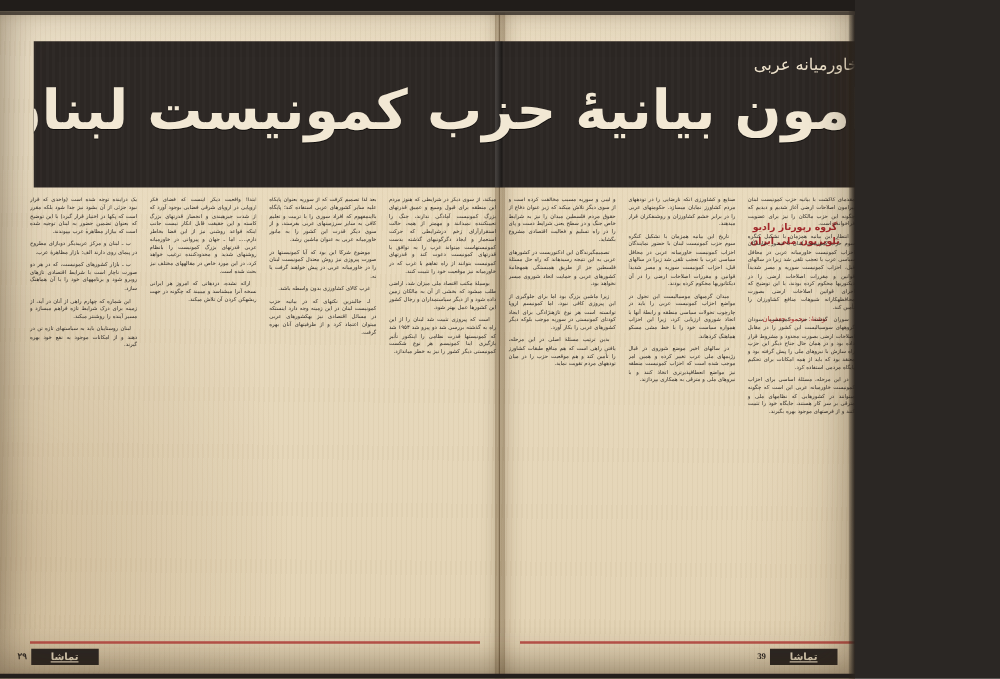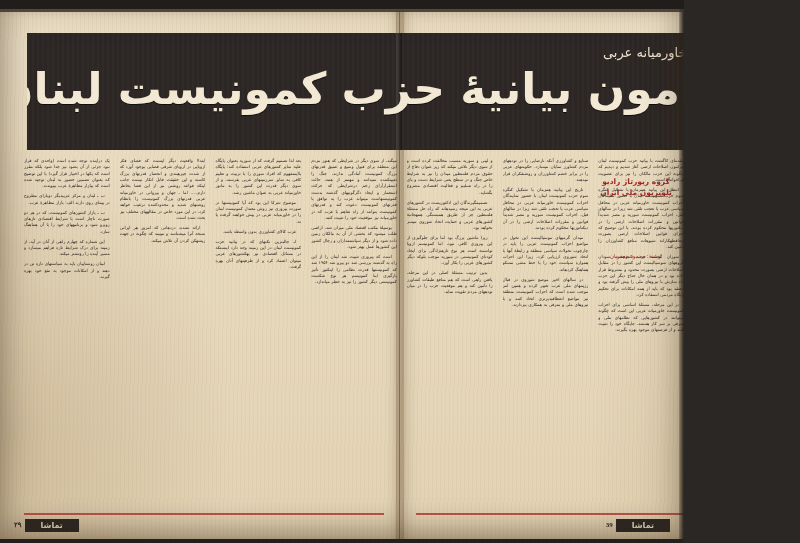--- a/index.html
+++ b/index.html
@@ -116,20 +116,21 @@
     position:absolute;top:519px;height:13px;z-index:24;
     display:flex;align-items:center;direction:rtl;gap:3px;
   }
   .mark-left{left:14px;}
   .mark-right{right:14px;}
   .wordmark{
     background:#2c2724;color:#e9dcc2;
     font-size:8px;font-weight:bold;line-height:13px;
     padding:0 16px;height:13px;direction:rtl;white-space:nowrap;
     font-family:"DejaVu Sans","Liberation Sans",sans-serif;
+    text-decoration:underline;
   }
   .folio{
     color:#2c2724;font-size:7px;line-height:13px;font-weight:bold;
     font-family:Liberation Serif, serif;
   }
   
   .vignette{
     position:absolute;inset:0;z-index:30;pointer-events:none;
     box-shadow:inset 0 0 42px rgba(60,42,20,.34), inset 0 -14px 26px rgba(50,34,16,.25);
   }

